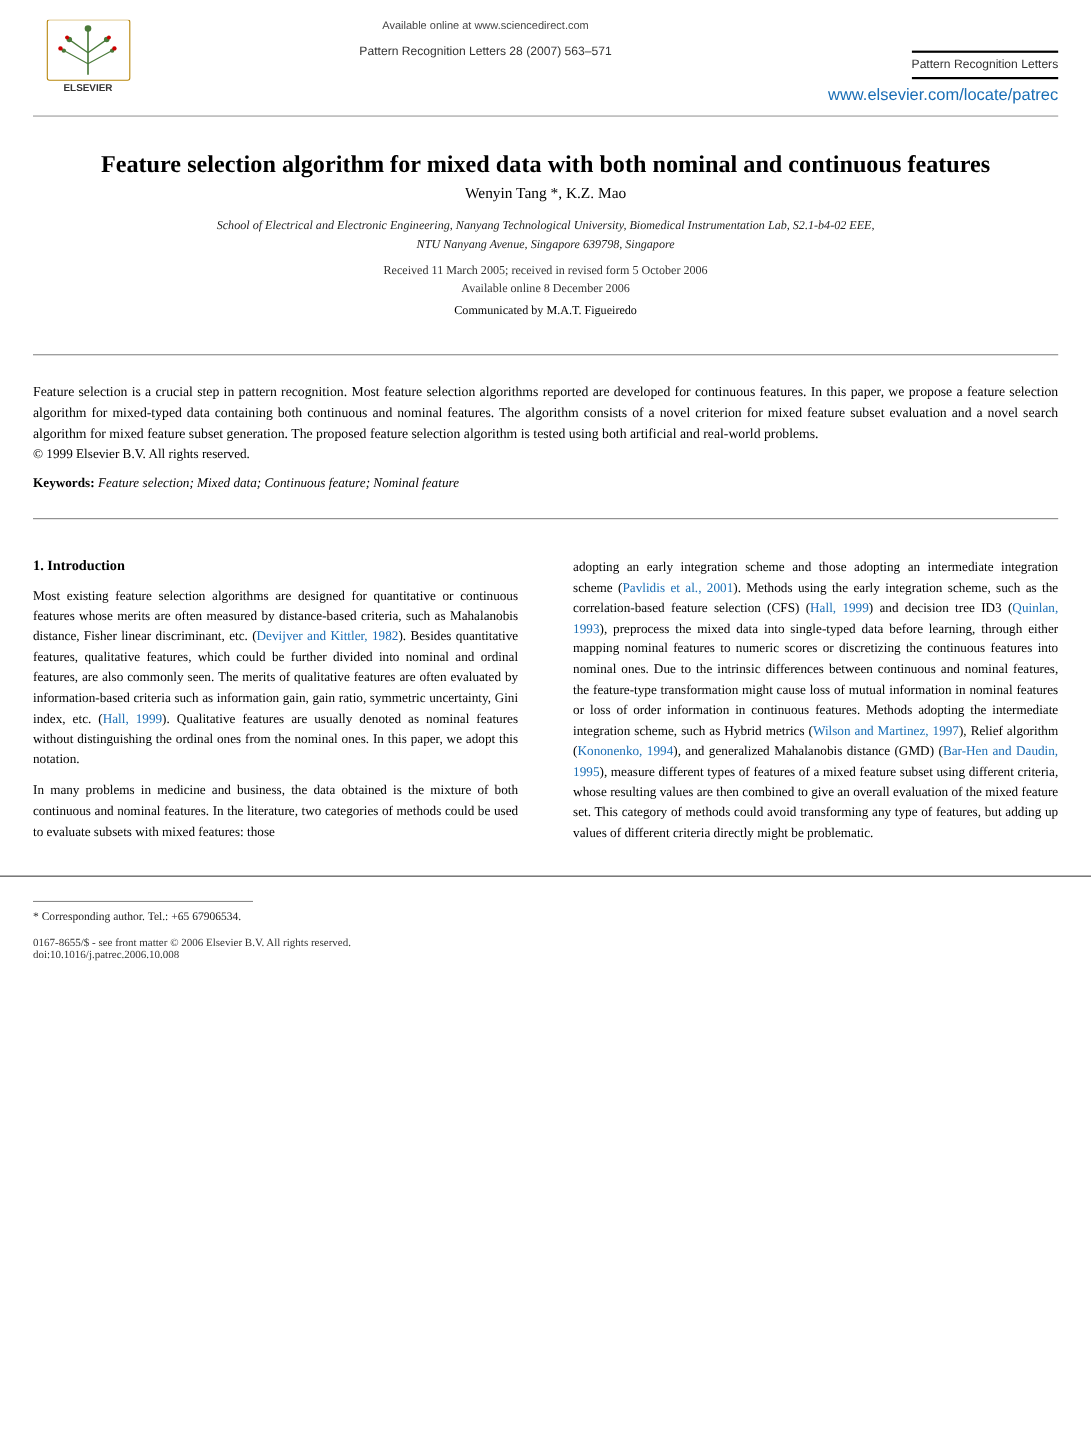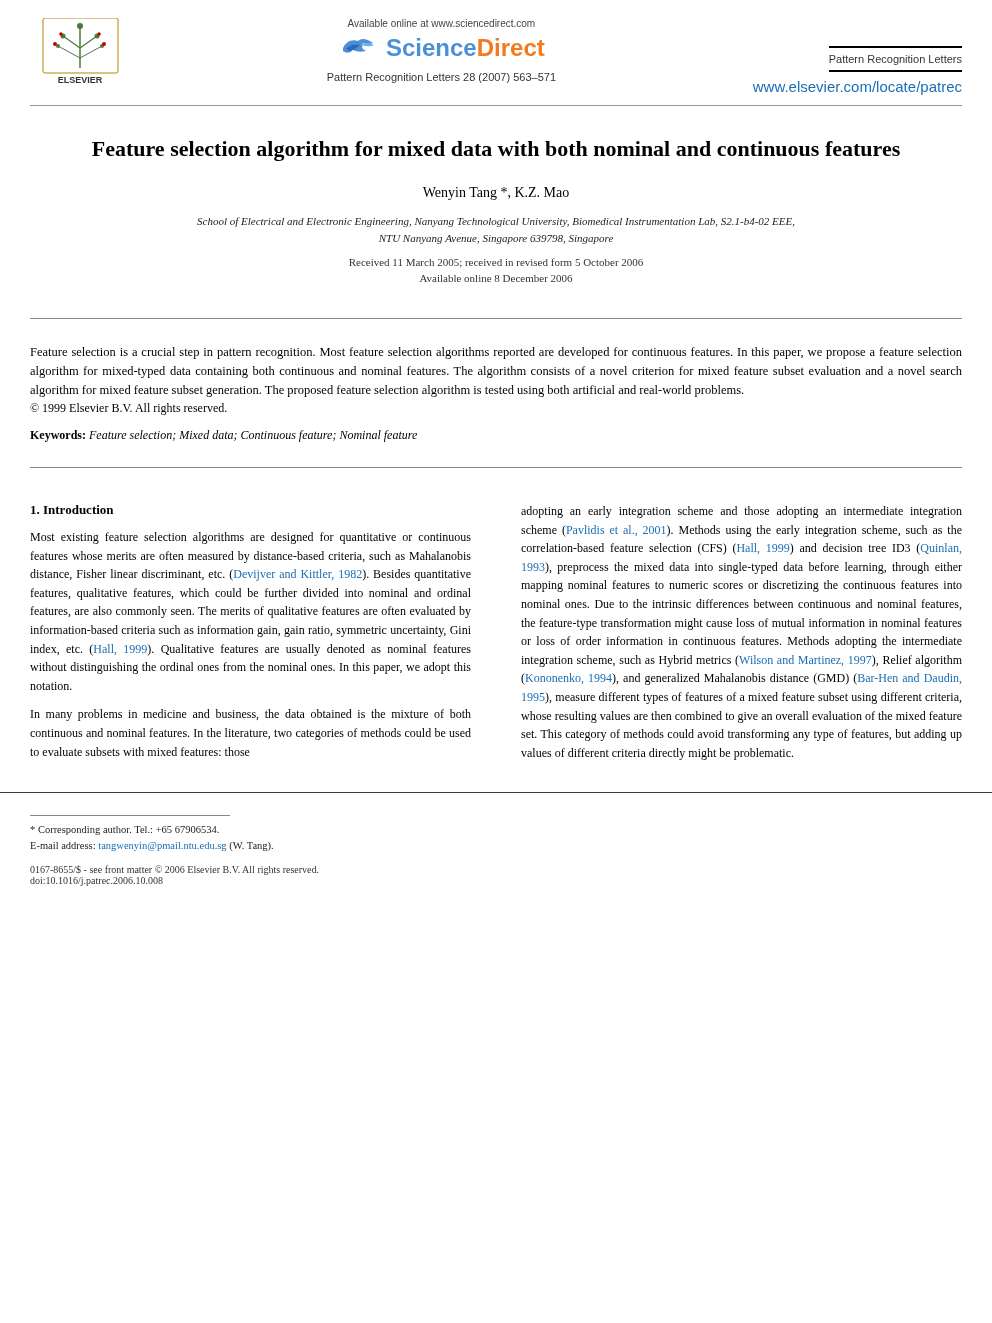--- a/index.html
+++ b/index.html
@@ -99,21 +99,21 @@
     
     .title-section {
       padding: 28px 80px 16px 80px;
       text-align: center;
     }
 
     .main-title {
       font-size: 22px;
       font-weight: bold;
       line-height: 1.4;
-      margin-bottom: 20px;
+      margin-bottom: 4px;
     }
 
     .authors {
       font-size: 14px;
       margin-bottom: 12px;
     }
 
     .affiliation {
       font-size: 11px;
       font-style: italic;
@@ -269,31 +269,20 @@
         <circle cx="22" cy="26" r="2" fill="#c00"></circle>
         <circle cx="71" cy="26" r="2" fill="#c00"></circle>
         <circle cx="28" cy="16" r="1.8" fill="#c00"></circle>
         <circle cx="66" cy="16" r="1.8" fill="#c00"></circle>
         <text x="47" y="65" text-anchor="middle" font-family="Arial" font-size="9" font-weight="bold" fill="#333">ELSEVIER</text>
       </svg>
     </div>
 
     <div class="sciencedirect-center">
       <div class="available-online">Available online at www.sciencedirect.com</div>
-      <div class="sd-logo">
-
-        <svg width="42" height="30" viewBox="0 0 42 30">
-          <path d="M5,15 Q10,5 20,8 Q25,3 35,10 Q30,12 25,10 Q22,15 28,18 Q20,20 15,17 Q10,22 5,18 Z" fill="#4a90d9"></path>
-          <path d="M8,16 Q14,10 22,12 Q18,16 12,18 Z" fill="#2a6ab5"></path>
-          <path d="M22,12 Q30,8 36,12 Q32,14 28,13 Z" fill="#6ab0f0"></path>
-        </svg>
-        <span style="font-family: Arial, sans-serif; font-size: 24px; color: #f47920; font-weight: bold;">
-          <span style="color:#4a90d9;">Science</span>Direct
-        </span>
-      </div>
       <div class="journal-info-center">Pattern Recognition Letters 28 (2007) 563–571</div>
     </div>
 
     <div class="journal-right">
       <div class="journal-title-right">
         <span>Pattern Recognition Letters</span>
       </div>
       <div class="journal-url">www.elsevier.com/locate/patrec</div>
     </div>
   </div>
@@ -302,20 +291,21 @@
 
   <div class="title-section">
     <div class="main-title">Feature selection algorithm for mixed data with both nominal and continuous features</div>
     <div class="authors">Wenyin Tang *, K.Z. Mao</div>
     <div class="affiliation">
       <span>School of Electrical and Electronic Engineering, Nanyang Technological University, Biomedical Instrumentation Lab, S2.1-b4-02 EEE,</span><br>
       <span>NTU Nanyang Avenue, Singapore 639798, Singapore</span>
     </div>
     <div class="dates">Received 11 March 2005; received in revised form 5 October 2006</div>
     <div class="dates">Available online 8 December 2006</div>
+    <div class="communicated">Communicated by M.A.T. Figueiredo</div>
   </div>
 
   <hr class="section-divider">
 
   <div class="abstract-section">
     <div class="abstract-text">
       <span>Feature selection is a crucial step in pattern recognition. Most feature selection algorithms reported are developed for continuous features. In this paper, we propose a feature selection algorithm for mixed-typed data containing both continuous and nominal features. The algorithm consists of a novel criterion for mixed feature subset evaluation and a novel search algorithm for mixed feature subset generation. The proposed feature selection algorithm is tested using both artificial and real-world problems.</span>
       <br>
       <span class="copyright-line">© 1999 Elsevier B.V. All rights reserved.</span>
     </div>
@@ -348,25 +338,20 @@
         </p>
       </div>
     </div>
 
   </div>
 
   <div class="footer">
     <hr class="footnote-divider">
     <div class="footnote">
       <div>* Corresponding author. Tel.: +65 67906534.</div>
-      <div>
-        <span>E-mail address:</span>
-        <a class="link-text">tangwenyin@pmail.ntu.edu.sg</a>
-        <span>(W. Tang).</span>
-      </div>
     </div>
     <div class="footer-bottom">
       <div>0167-8655/$ - see front matter © 2006 Elsevier B.V. All rights reserved.</div>
       <div>doi:10.1016/j.patrec.2006.10.008</div>
     </div>
   </div>
 
 </div>
 
 </body></html>

